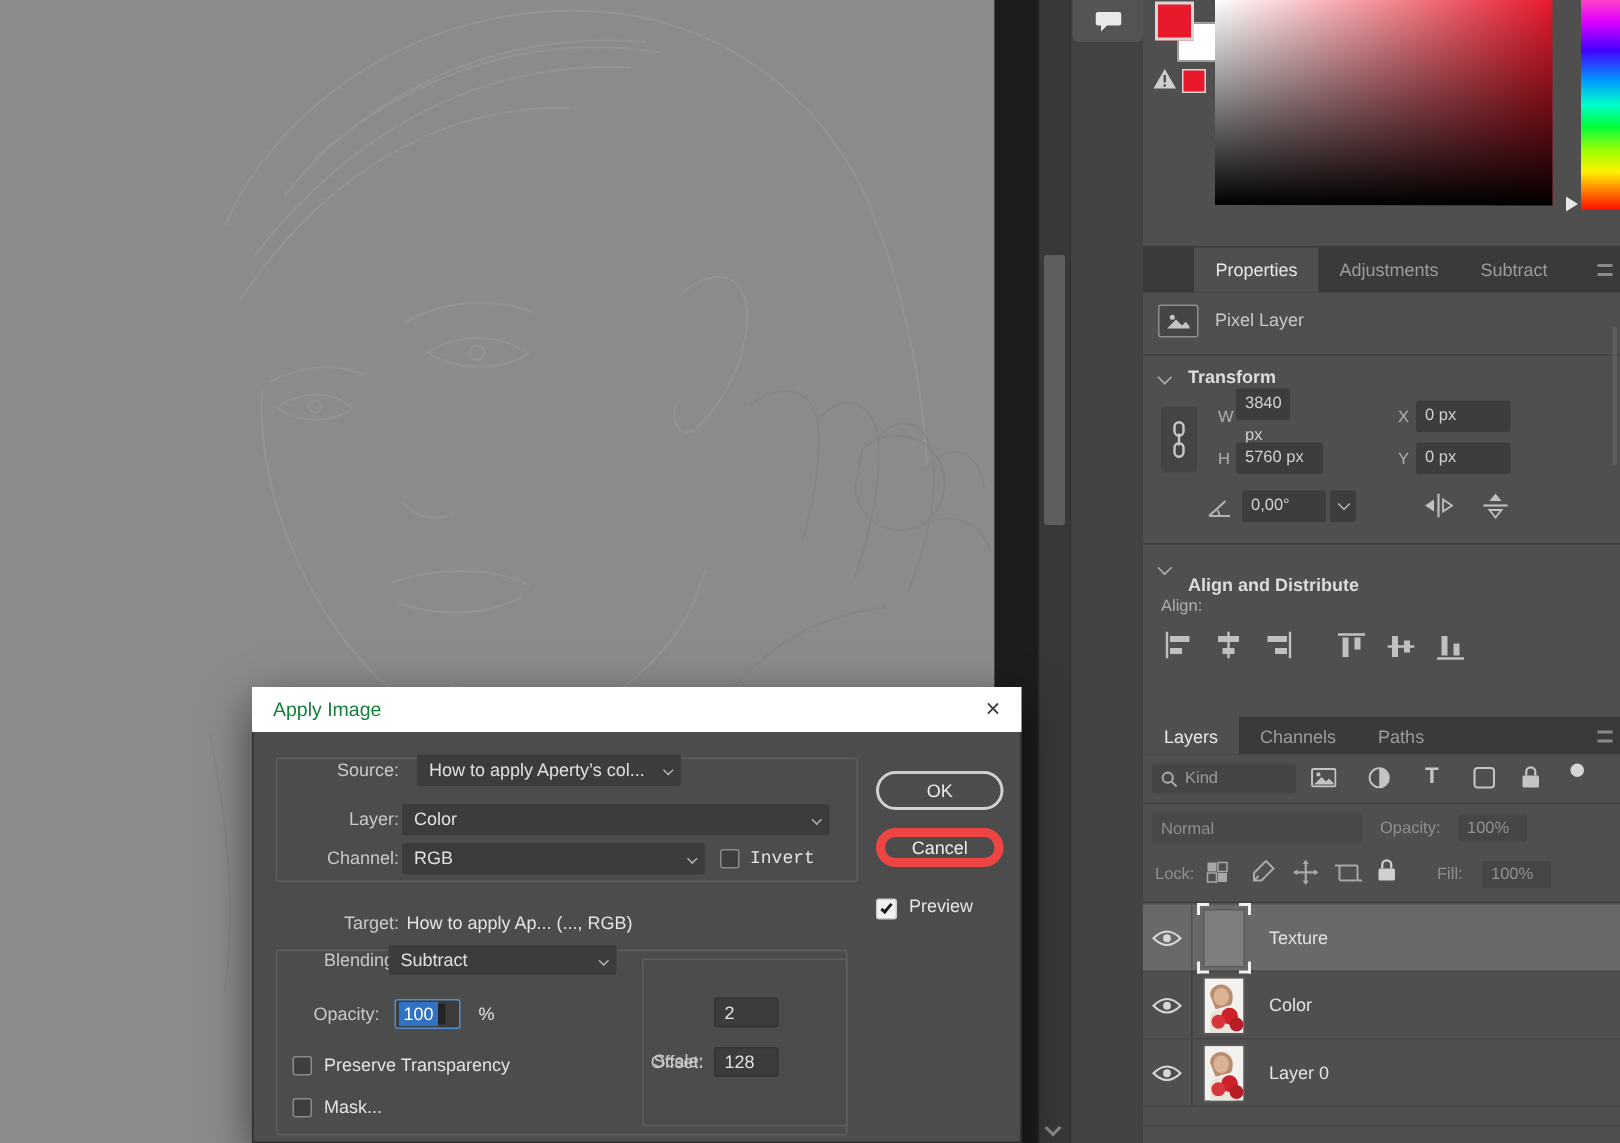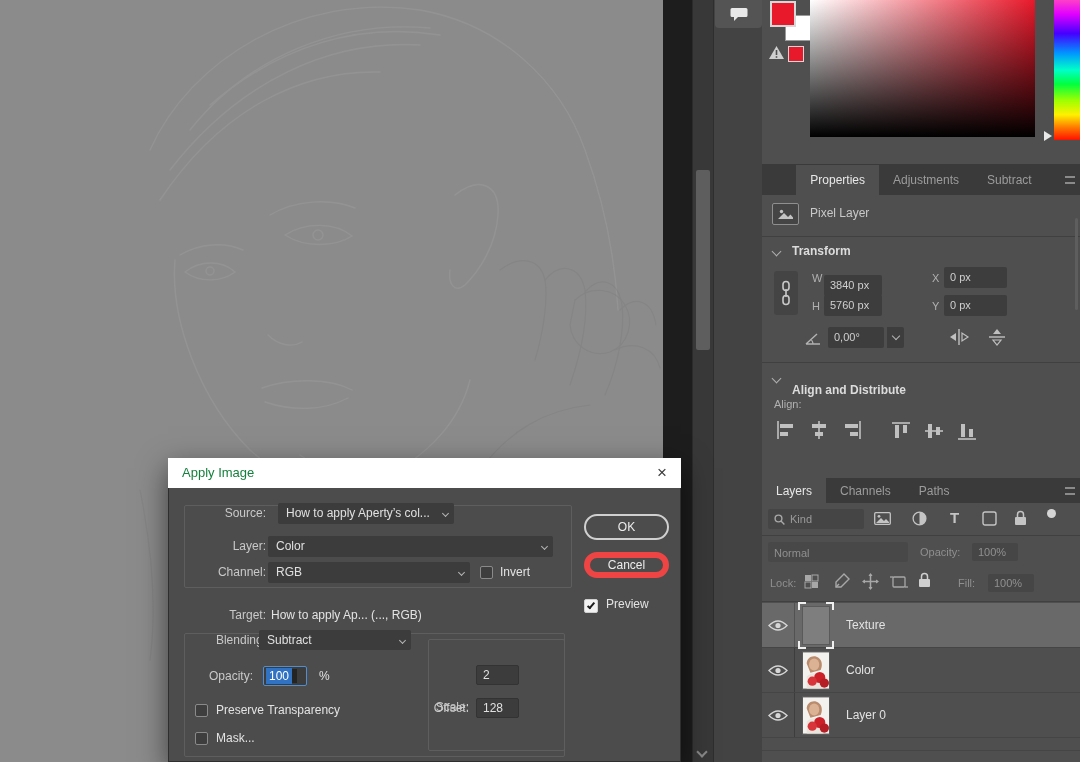--- a/index.html
+++ b/index.html
@@ -172,21 +172,21 @@
       <div class="abs secTitle" style="left:30px;top:49px;">Transform</div>
 
       <div class="abs" style="left:12px;top:76px;width:24px;height:44px;background:#444;border-radius:3px;display:flex;align-items:center;justify-content:center;">
         <svg width="12" height="26" viewBox="0 0 12 26">
           <rect x="3" y="1.5" width="6" height="9" rx="3" fill="none" stroke="#c9c9c9" stroke-width="1.6"></rect>
           <rect x="3" y="15.5" width="6" height="9" rx="3" fill="none" stroke="#c9c9c9" stroke-width="1.6"></rect>
           <line x1="6" y1="9" x2="6" y2="17" stroke="#c9c9c9" stroke-width="1.6"></line>
         </svg>
       </div>
       <div class="abs dimlabel" style="left:50px;top:77px;">W</div>
-      <div class="field" style="left:62px;top:80px;width:58px;">3840 px</div>
+      <div class="field" style="left:62px;top:64px;width:36px;">3840 px</div>
       <div class="abs dimlabel" style="left:170px;top:77px;">X</div>
       <div class="field" style="left:182px;top:72px;width:63px;">0 px</div>
       <div class="abs dimlabel" style="left:50px;top:105px;">H</div>
       <div class="field" style="left:62px;top:100px;width:58px;">5760 px</div>
       <div class="abs dimlabel" style="left:170px;top:105px;">Y</div>
       <div class="field" style="left:182px;top:100px;width:63px;">0 px</div>
 
       <svg class="abs" style="left:42px;top:137px;" width="18" height="13" viewBox="0 0 18 13">
         <path d="M2 12 L16 12 M2 12 L13 2" stroke="#b3b3b3" stroke-width="1.4" fill="none"></path>
         <path d="M9 12 A7 7 0 0 0 7.5 8" stroke="#b3b3b3" stroke-width="1.2" fill="none"></path>
@@ -396,21 +396,21 @@
       <div class="dlabel" style="left:0;top:48px;width:97px;">Layer:</div>
       <div class="dd" style="left:99px;top:48px;width:285px;">
         <span>Color</span><span class="ddchev"></span>
       </div>
 
       <div class="dlabel" style="left:0;top:74px;width:97px;">Channel:</div>
       <div class="dd" style="left:99px;top:74px;width:202px;">
         <span>RGB</span><span class="ddchev"></span>
       </div>
       <div class="cb" style="left:311px;top:78px;"></div>
-      <div class="abs dvalue" style="left:331px;top:74px;line-height:21px;">Invert</div>
+      <div class="abs dvalue" style="left:331px;top:74px;line-height:21px;font-family:Liberation Mono, monospace;">Invert</div>
 
       <div class="pillbtn" style="left:415px;top:26px;border:2px solid #d0d0d0;">OK</div>
       <div class="pillbtn" style="left:415px;top:64px;border:6px solid #ef4444;">Cancel</div>
       <div class="cb checked" style="left:415px;top:111px;width:14px;height:14px;">
           <div class="checkmark"></div>
         </div>
       <div class="abs dvalue" style="left:437px;top:109px;text-align:center;">Preview</div>
 
       <div class="dlabel" style="left:0;top:117px;width:97px;">Target:</div>
       <div class="abs dvalue" style="left:102px;top:117px;line-height:21px;">How to apply Ap... (..., RGB)</div>

